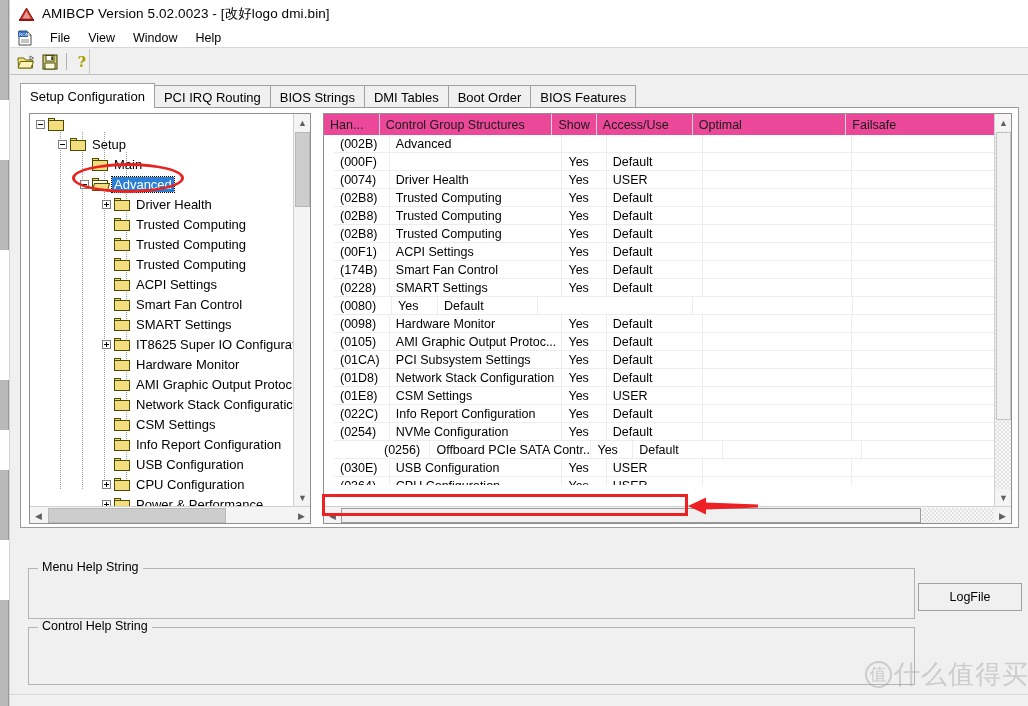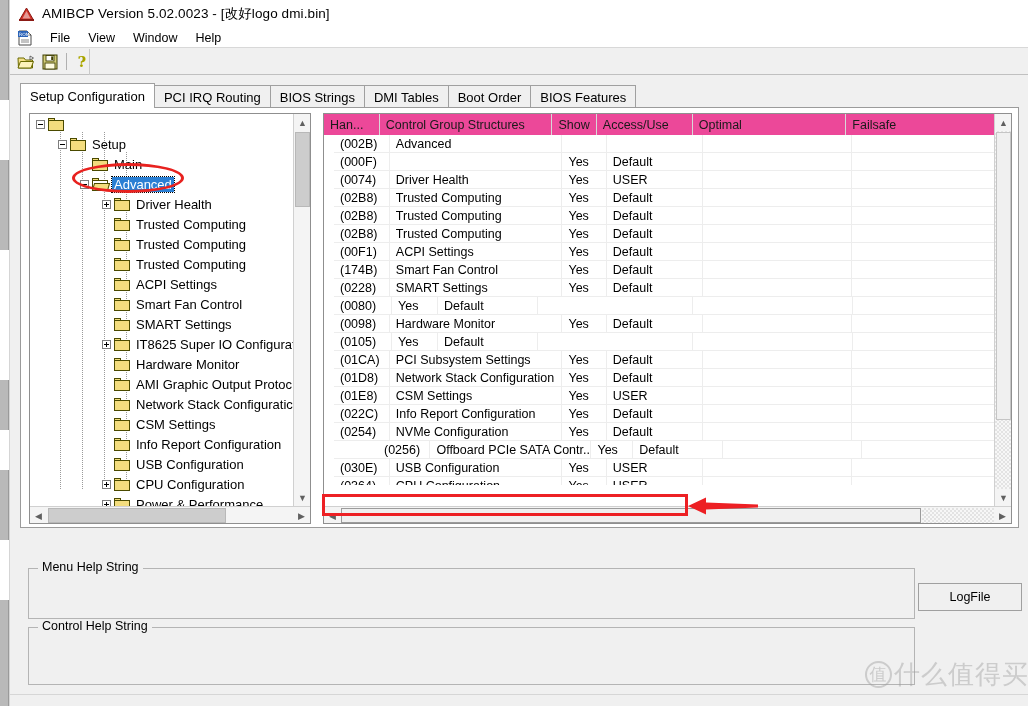--- a/index.html
+++ b/index.html
@@ -660,20 +660,21 @@
             <div class="grow">
               <div class="gcell" style="width: 58px;">(0098)</div>
               <div class="gcell" style="width: 180px;">Hardware Monitor</div>
               <div class="gcell" style="width: 46px;">Yes</div>
               <div class="gcell" style="width: 100px;">Default</div>
               <div class="gcell" style="width: 155px;"></div>
               <div class="gcell" style="width: 160px;"></div>
             </div>
             <div class="grow">
               <div class="gcell" style="width: 58px;">(0105)</div>
+              <div class="gcell" style="width: 180px;">AMI Graphic Output Protoc...</div>
               <div class="gcell" style="width: 46px;">Yes</div>
               <div class="gcell" style="width: 100px;">Default</div>
               <div class="gcell" style="width: 155px;"></div>
               <div class="gcell" style="width: 160px;"></div>
             </div>
             <div class="grow">
               <div class="gcell" style="width: 58px;">(01CA)</div>
               <div class="gcell" style="width: 180px;">PCI Subsystem Settings</div>
               <div class="gcell" style="width: 46px;">Yes</div>
               <div class="gcell" style="width: 100px;">Default</div>

